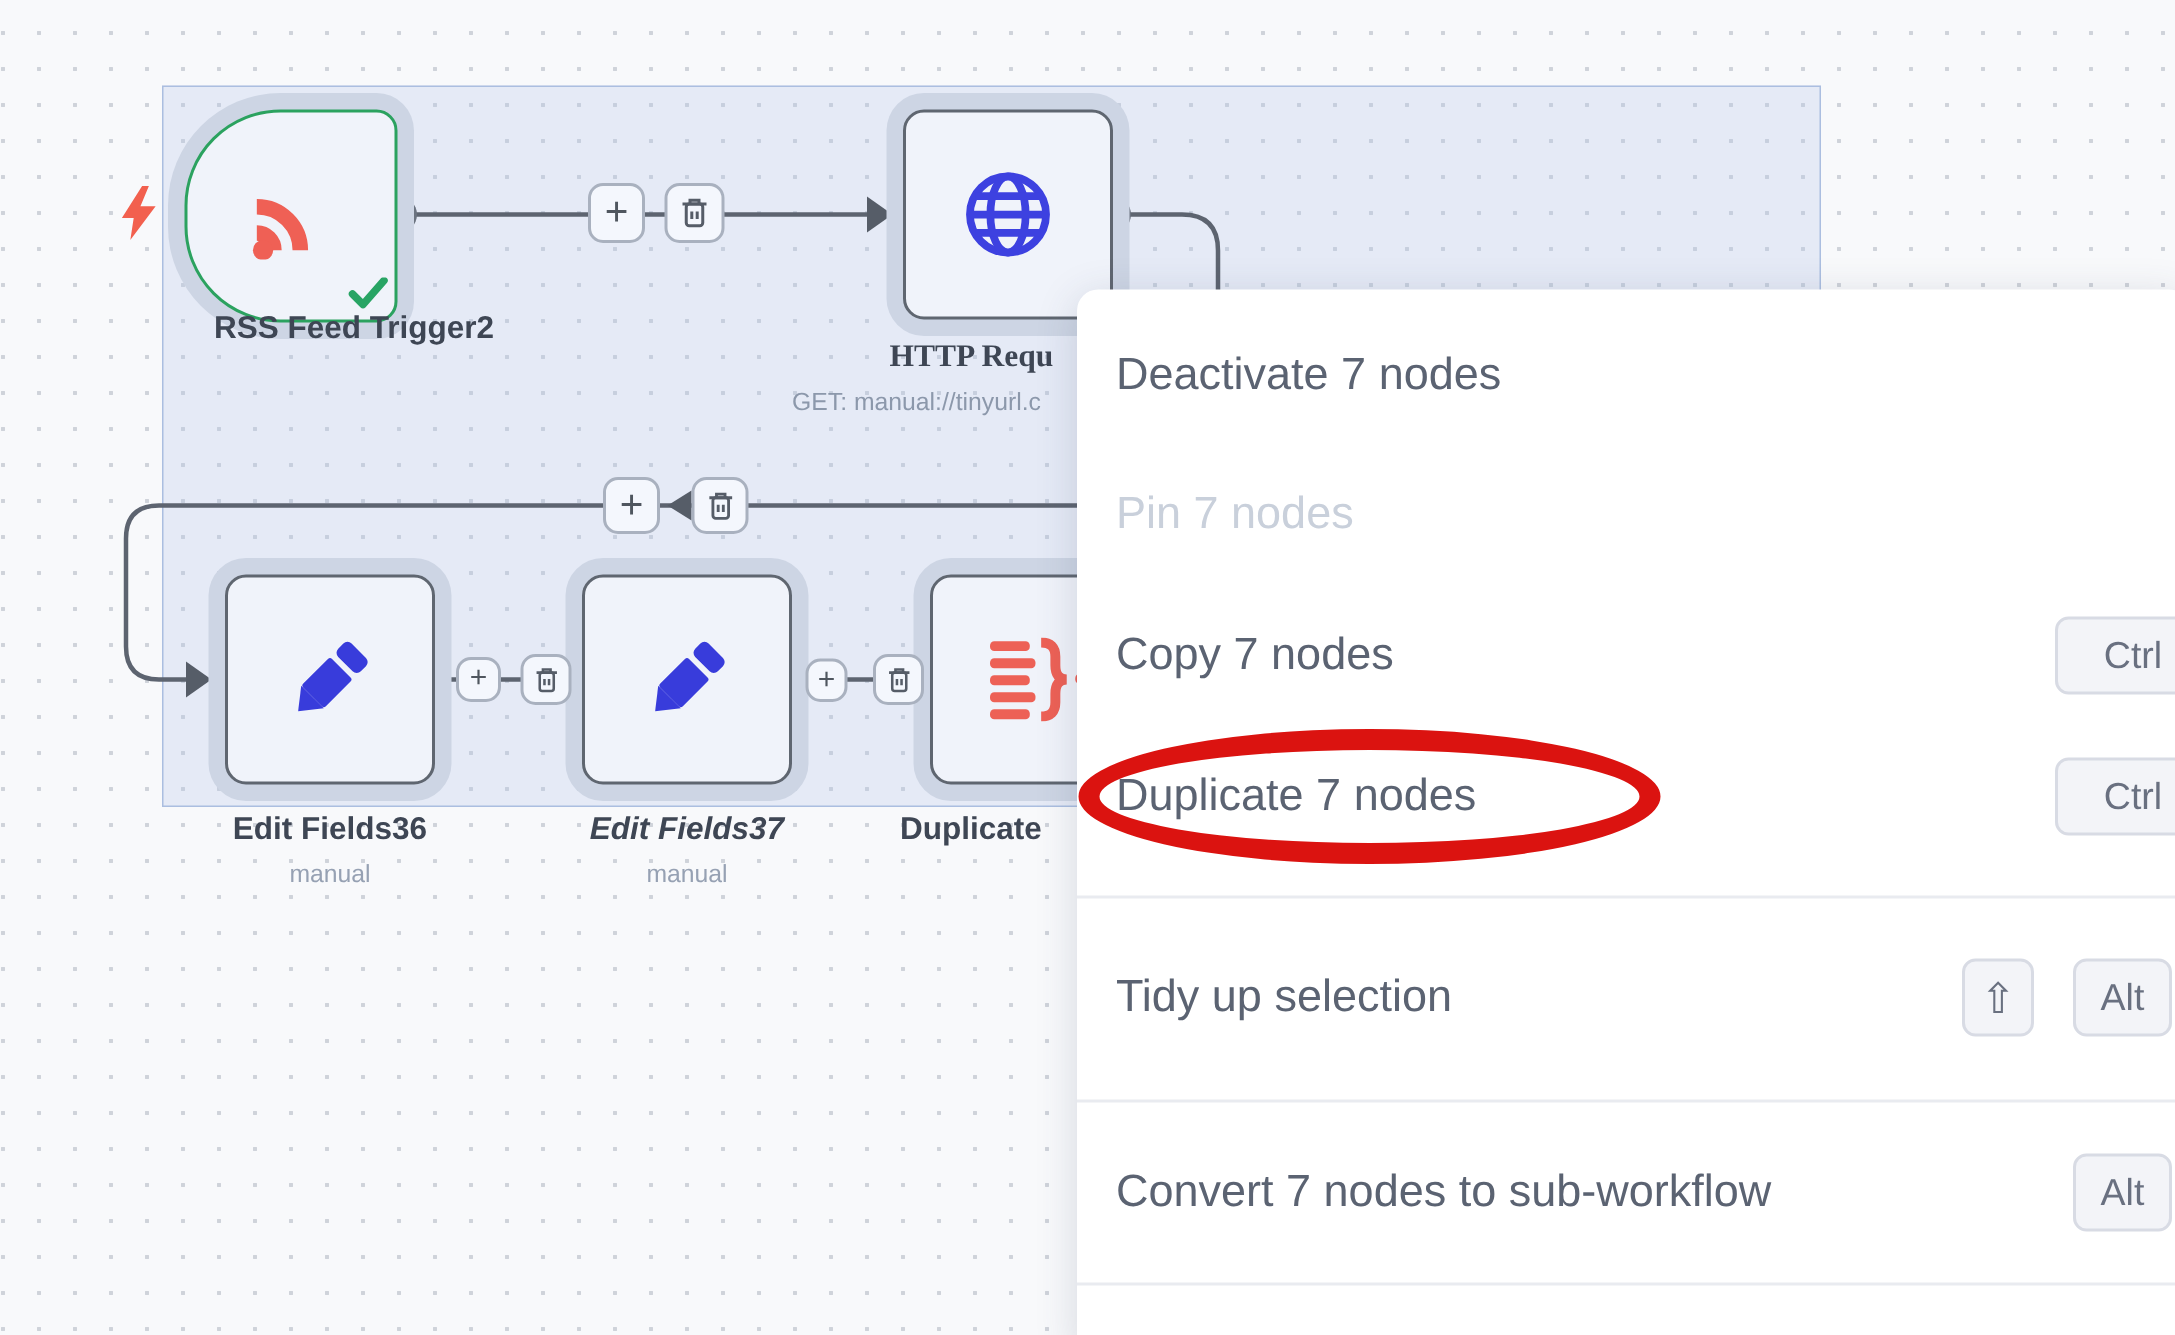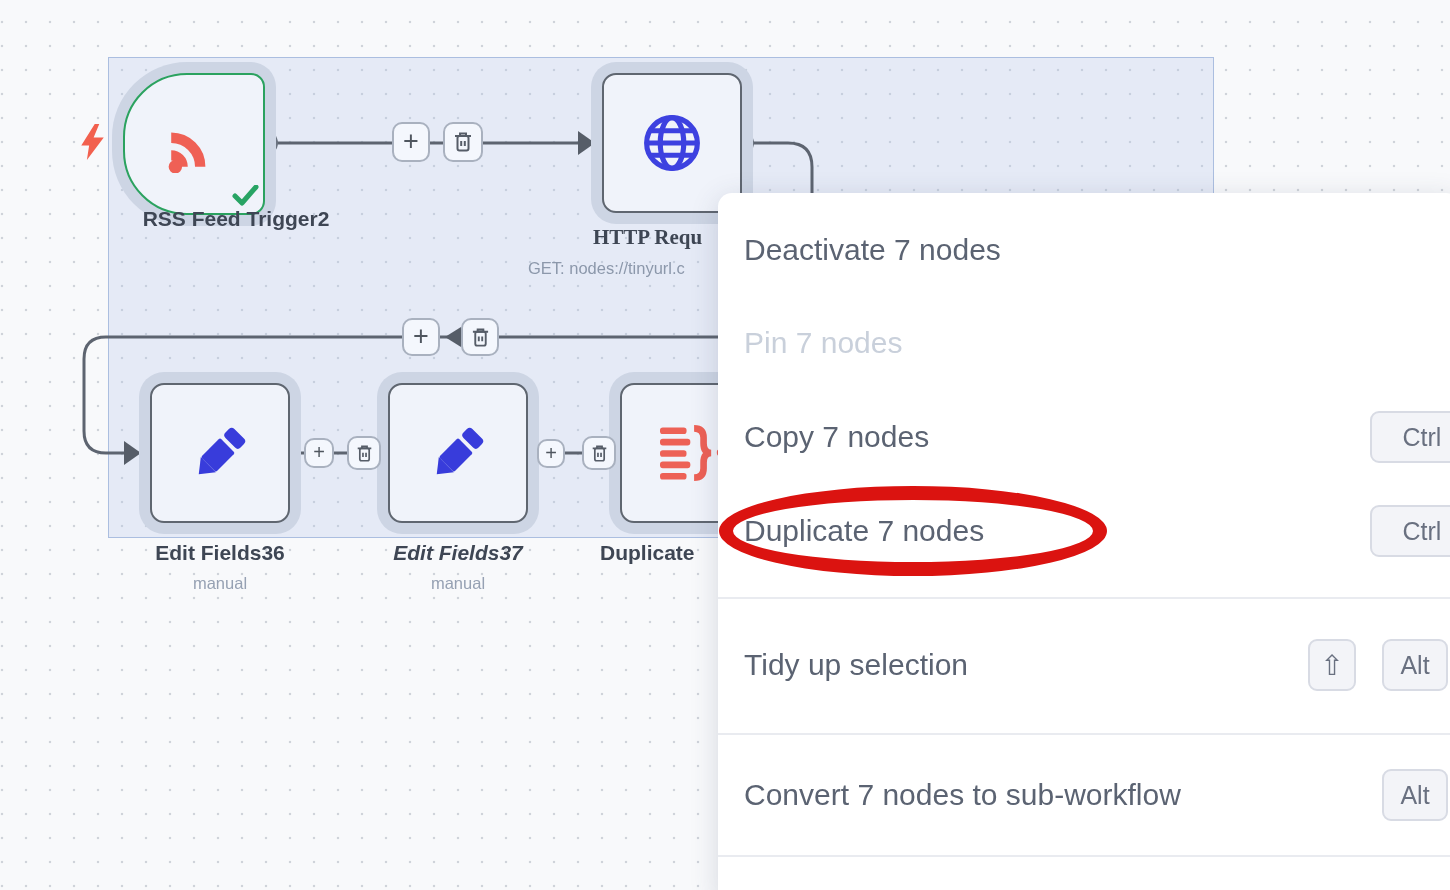--- a/index.html
+++ b/index.html
@@ -119,21 +119,21 @@
   <div class="node" style="left:602px;top:73px;">
     <svg width="62" height="62" viewBox="0 0 66 66">
       <circle cx="33" cy="33" r="27" stroke="#3d41e0" stroke-width="5.5" fill="none"></circle>
       <ellipse cx="33" cy="33" rx="12.5" ry="27" stroke="#3d41e0" stroke-width="5.5" fill="none"></ellipse>
       <line x1="10" y1="20" x2="56" y2="20" stroke="#3d41e0" stroke-width="5.5"></line>
       <line x1="6" y1="33" x2="60" y2="33" stroke="#3d41e0" stroke-width="5.5"></line>
       <line x1="10" y1="46" x2="56" y2="46" stroke="#3d41e0" stroke-width="5.5"></line>
     </svg>
   </div>
   <div class="node-label" style="left:593px;top:225px;font-family:Liberation Serif, serif;">HTTP Requ</div>
-  <div class="node-sublabel sub-get" style="left:528px;top:259px;">GET: nodes://tinyurl.c</div>
+  <div class="node-sublabel sub-get" style="left:528px;top:259px;">GET: manual://tinyurl.c</div>
 
   <div class="node" style="left:150px;top:383px;">
     <svg width="62" height="62" viewBox="0 0 64 64">
       <g transform="rotate(-45 32 32)" fill="#383cdb">
         <polygon points="1,32 15,21 15,43"></polygon>
         <rect x="15" y="21" width="28" height="22" rx="2"></rect>
         <rect x="47" y="21" width="13" height="22" rx="4"></rect>
       </g>
     </svg>
   </div>

